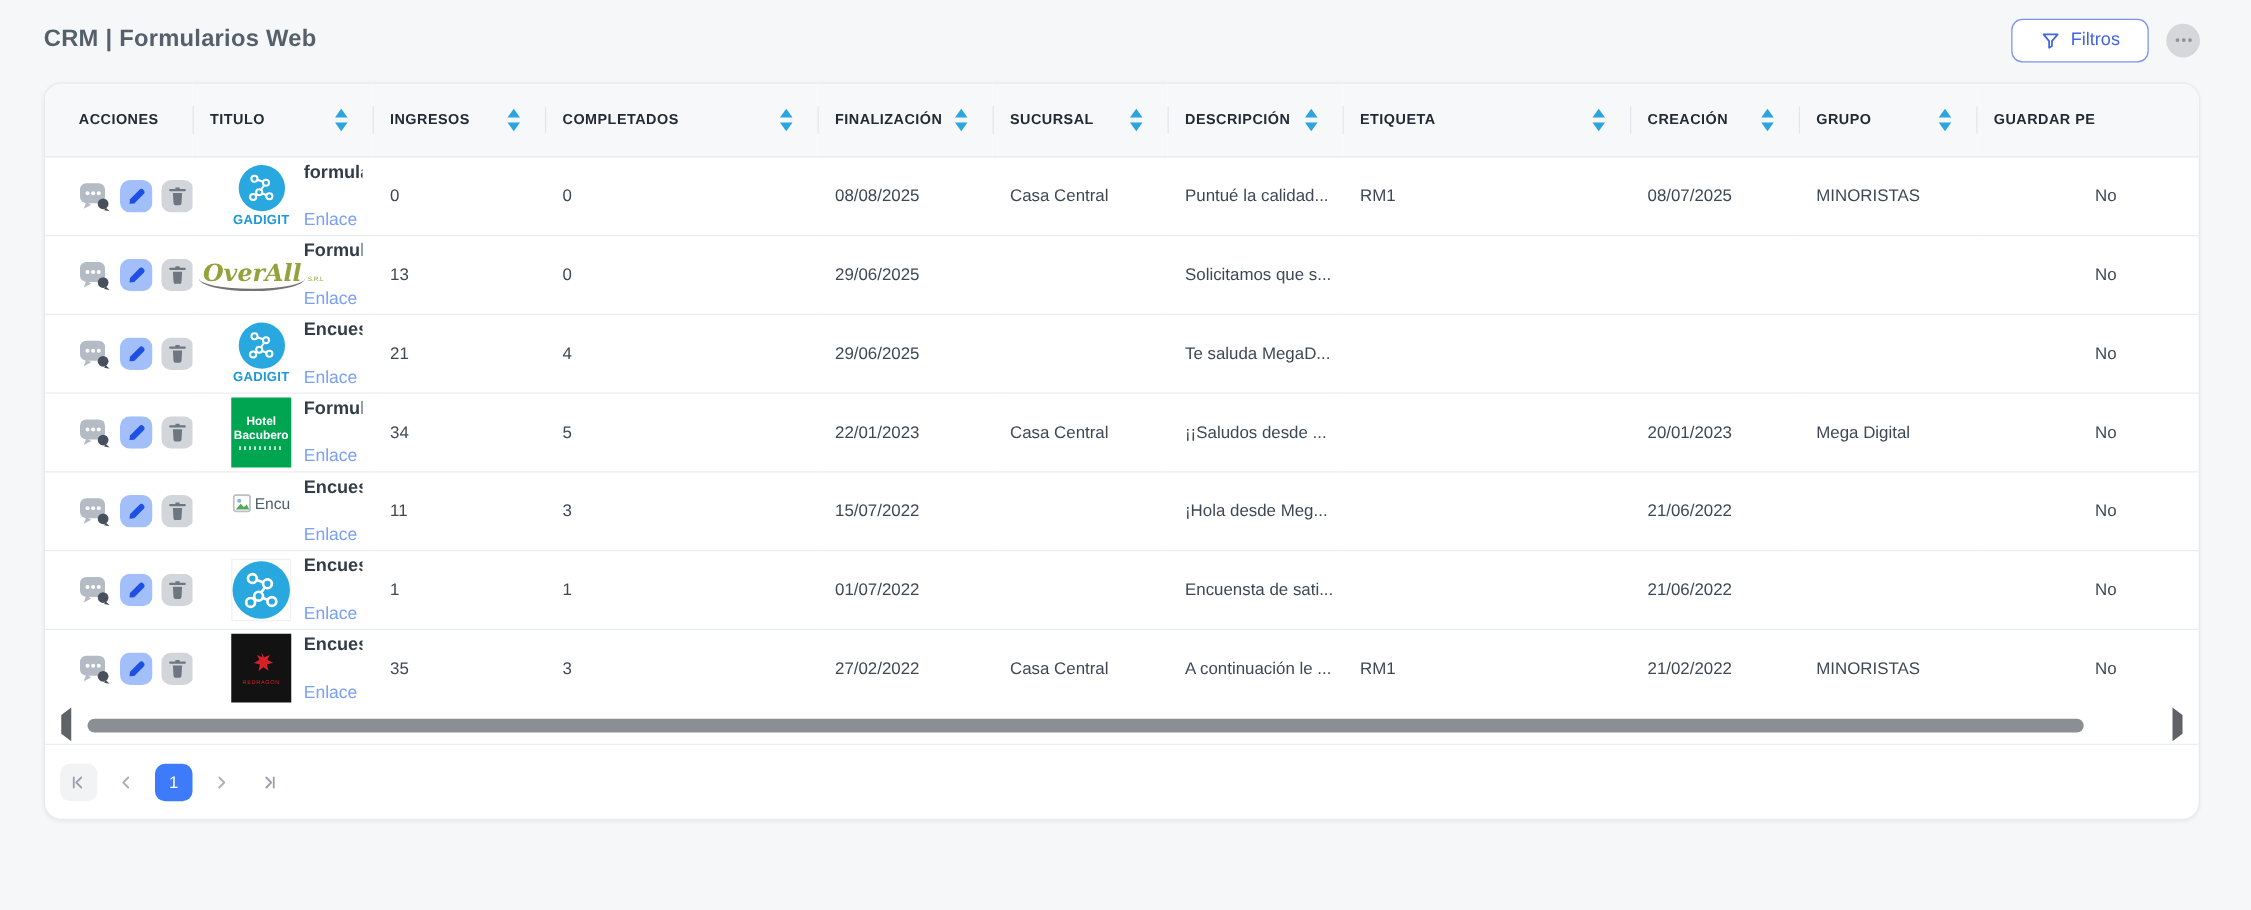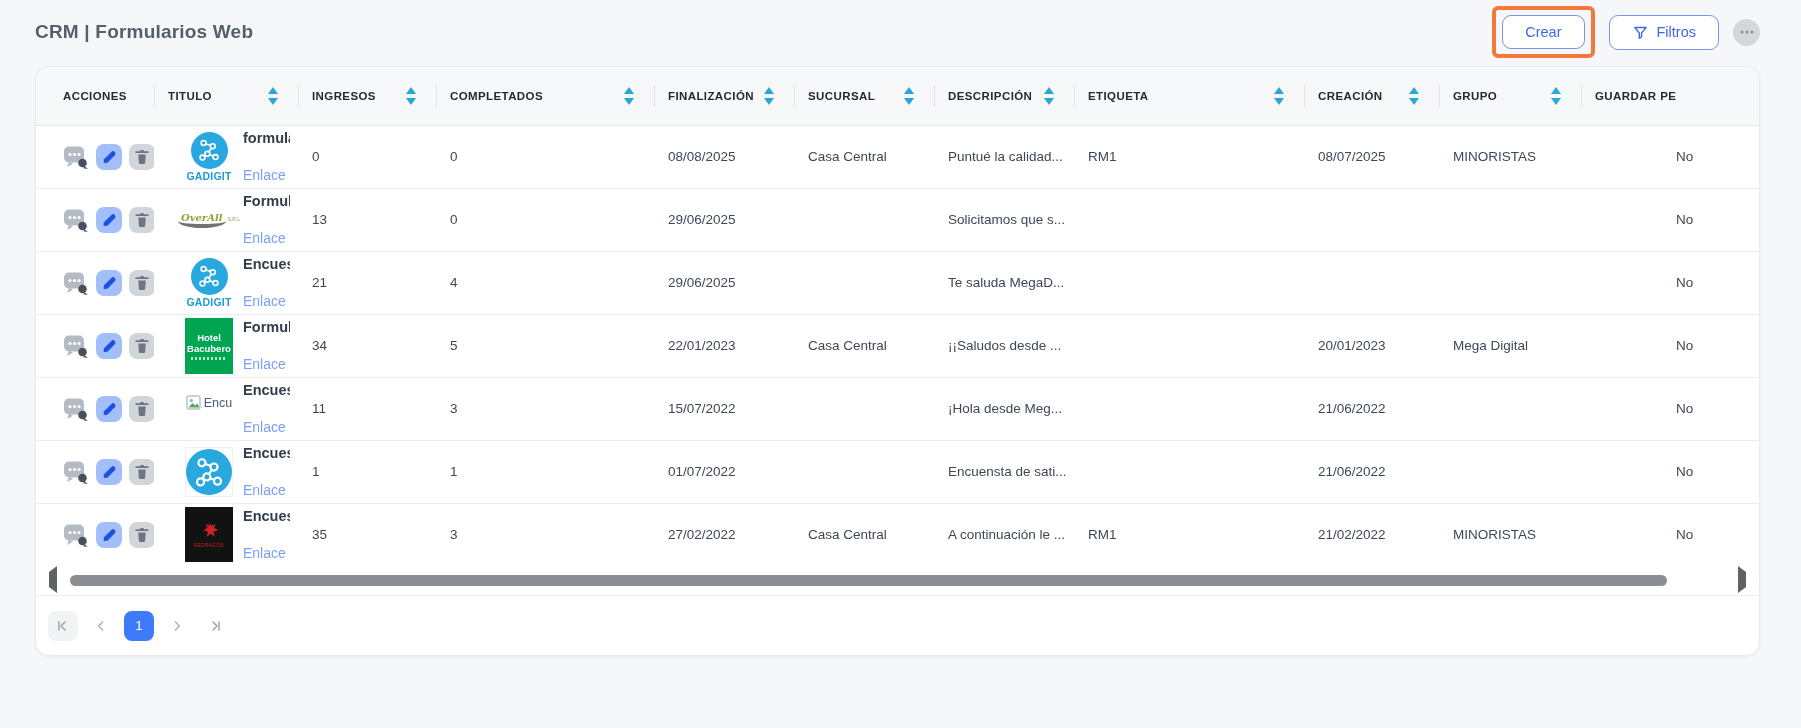--- a/index.html
+++ b/index.html
@@ -78,21 +78,21 @@
   .tinfo { min-width:0; }
   .tname { font-size:14.5px; font-weight:700; color:#333d49; white-space:nowrap; overflow:hidden; max-width:84px; }
   .tlink { font-size:14px; color:#7aa0f7; text-decoration:none; cursor:pointer; display:inline-block; margin-top:21px; }
 
   
   .lv { display:none; }
   tr[data-logo="gadigital"] .lv-gadigital { display:flex; flex-direction:column; align-items:center; }
   .gad-c { width:37px; height:37px; border-radius:50%; background:#29a8e0; display:flex; align-items:center; justify-content:center; }
   .gad-t { font-size:10.5px; font-weight:700; color:#1f9ad6; margin-top:1px; letter-spacing:.2px; max-width:52px; overflow:hidden; }
   tr[data-logo="overall"] .lv-overall { display:flex; align-items:baseline; gap:2px; }
-  .ov-t { font-family:"DejaVu Serif", serif; font-style:italic; font-weight:700; font-size:10px; color:#93a23a; border-bottom:4px solid #737373; border-radius:50%/40%; padding:1px 3px; }
+  .ov-t { font-family:"DejaVu Serif", serif; font-style:italic; font-weight:700; font-size:19px; color:#93a23a; border-bottom:2px solid #737373; border-radius:50%/40%; padding:1px 3px; }
   .ov-s { font-size:5px; color:#93a23a; }
   tr[data-logo="hotel"] .lv-hotel { display:flex; flex-direction:column; align-items:center; justify-content:center; width:48px; height:56px; background:#00a551; }
   .lv-hotel span { color:#fff; font-weight:700; font-size:9.5px; line-height:11px; font-family:"Liberation Sans",sans-serif; }
   .hb-sub { display:block; width:36px; height:3px; margin-top:3px; background:repeating-linear-gradient(90deg,#bfe6cf 0 2px,transparent 2px 4px); }
   tr[data-logo="broken"] .lv-broken { display:flex; align-items:center; gap:2px; align-self:flex-start; margin-top:-12px; }
   .lv-broken span { font-size:12.5px; color:#4d5d6c; }
   tr[data-logo="network"] .lv-network { display:flex; align-items:center; justify-content:center; width:48px; height:50px; background:#fff; border:1px solid #f0f1f3; }
   .net-big-bg { width:46px; height:46px; border-radius:50%; background:#29a8e0; display:flex; align-items:center; justify-content:center; }
   tr[data-logo="redragon"] .lv-redragon { display:flex; flex-direction:column; align-items:center; justify-content:center; width:48px; height:55px; background:#121212; }
   .rd-t { font-size:4.5px; color:#d42127; letter-spacing:.5px; margin-top:2px; }
@@ -131,23 +131,20 @@
   }
 </style>
 </head>
 <body>
 
 <div class="page">
 
   <div class="topbar">
     <div class="page-title">CRM | Formularios Web</div>
     <div class="topbar-actions">
-      <div class="crear-highlight">
-        <button class="btn-outline">Crear</button>
-      </div>
       <button class="btn-outline">
         <svg class="funnel-svg" width="17" height="17" viewBox="0 0 24 24" fill="none" stroke="#4066e0" stroke-width="2" stroke-linejoin="round">
             <path d="M4 5h16l-6.5 7.5v5.6l-3.2 2V12.5z"></path>
           </svg>
         <span>Filtros</span>
       </button>
       <button class="btn-more">
         <svg width="14" height="4" viewBox="0 0 14 4">
             <circle cx="2" cy="2" r="1.5" fill="#8d9196"></circle>
             <circle cx="7" cy="2" r="1.5" fill="#8d9196"></circle>

